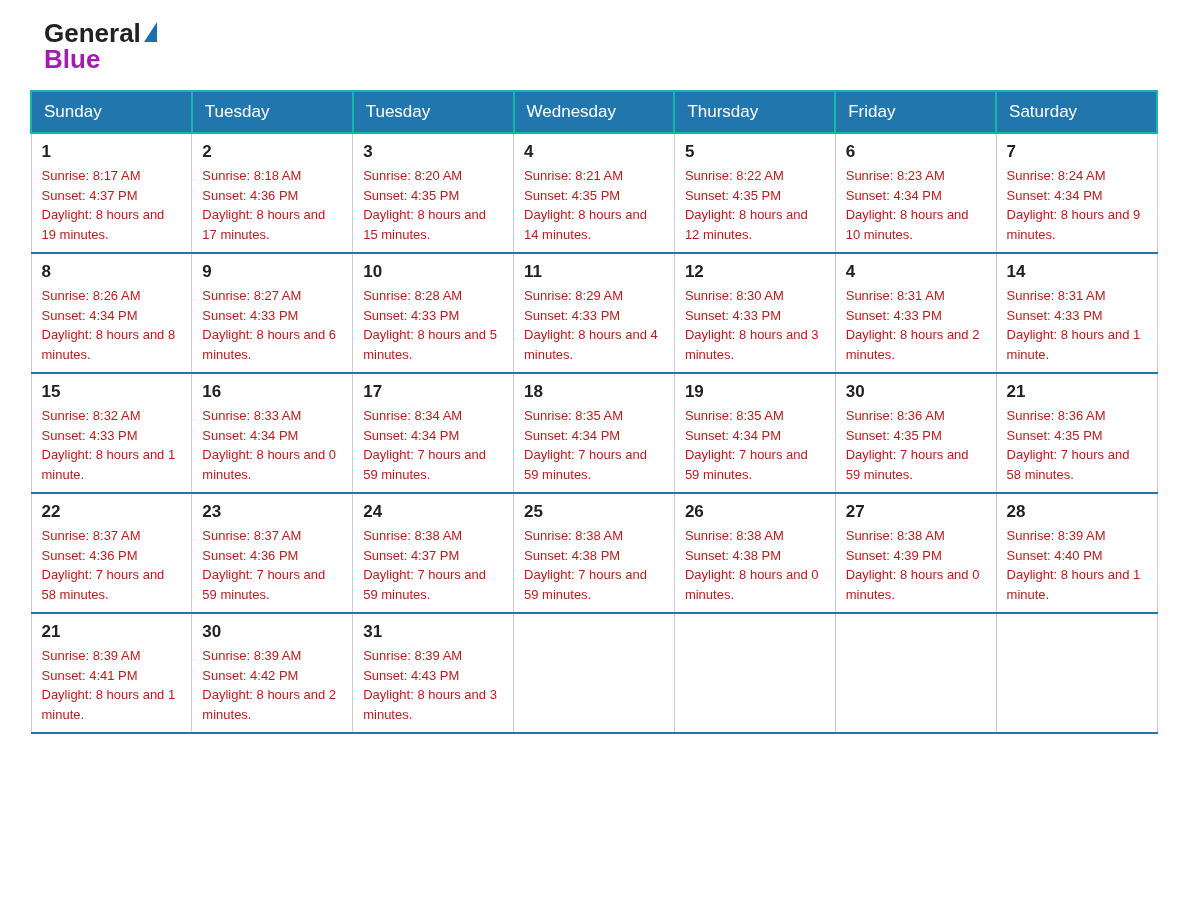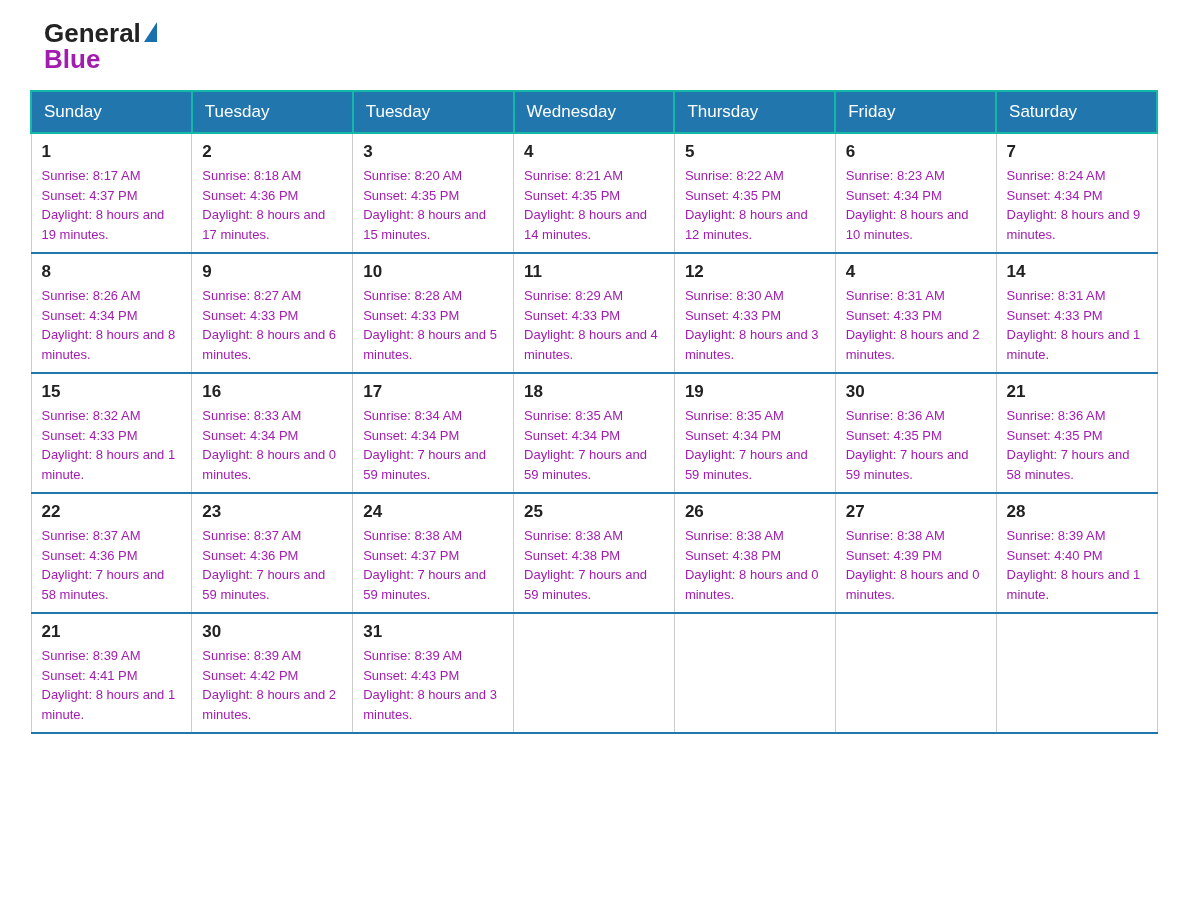--- a/index.html
+++ b/index.html
@@ -61,21 +61,21 @@
     }
     tbody tr td .day-number {
       font-size: 17px;
       font-weight: bold;
       display: block;
       margin-bottom: 4px;
     }
     tbody tr td .day-info {
       font-size: 13px;
       line-height: 1.5;
-      color: #a21caf;
+      color: #b91c1c;
     }
     tbody tr {
       border-bottom: 2px solid #2176ae;
     }
     .empty-cell {
       background: #fff;
     }
   </style>
 </head>
 <body>

